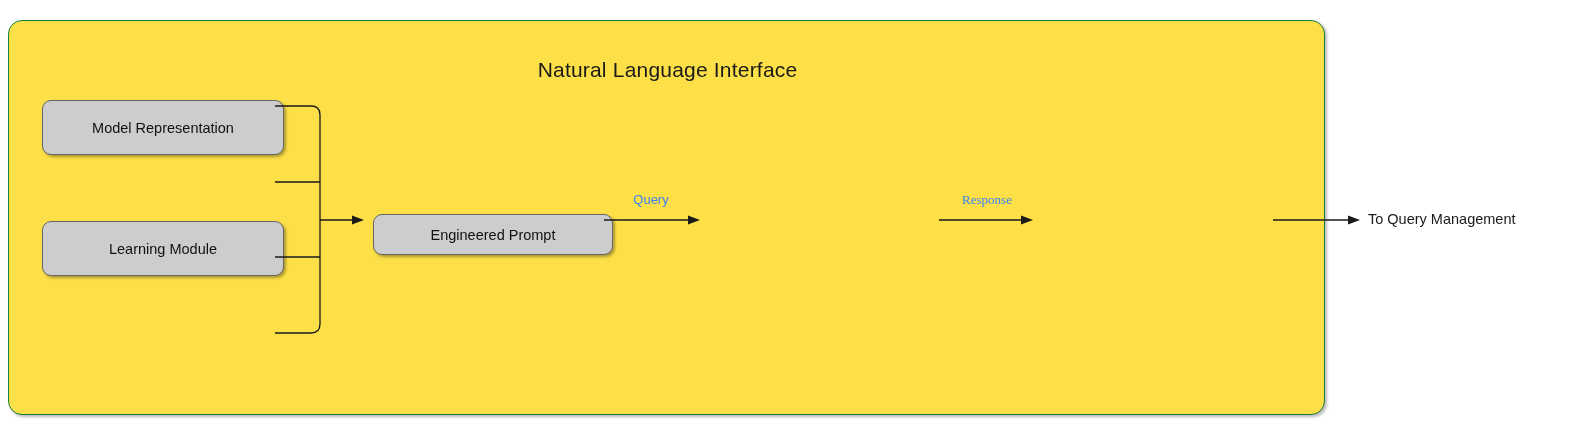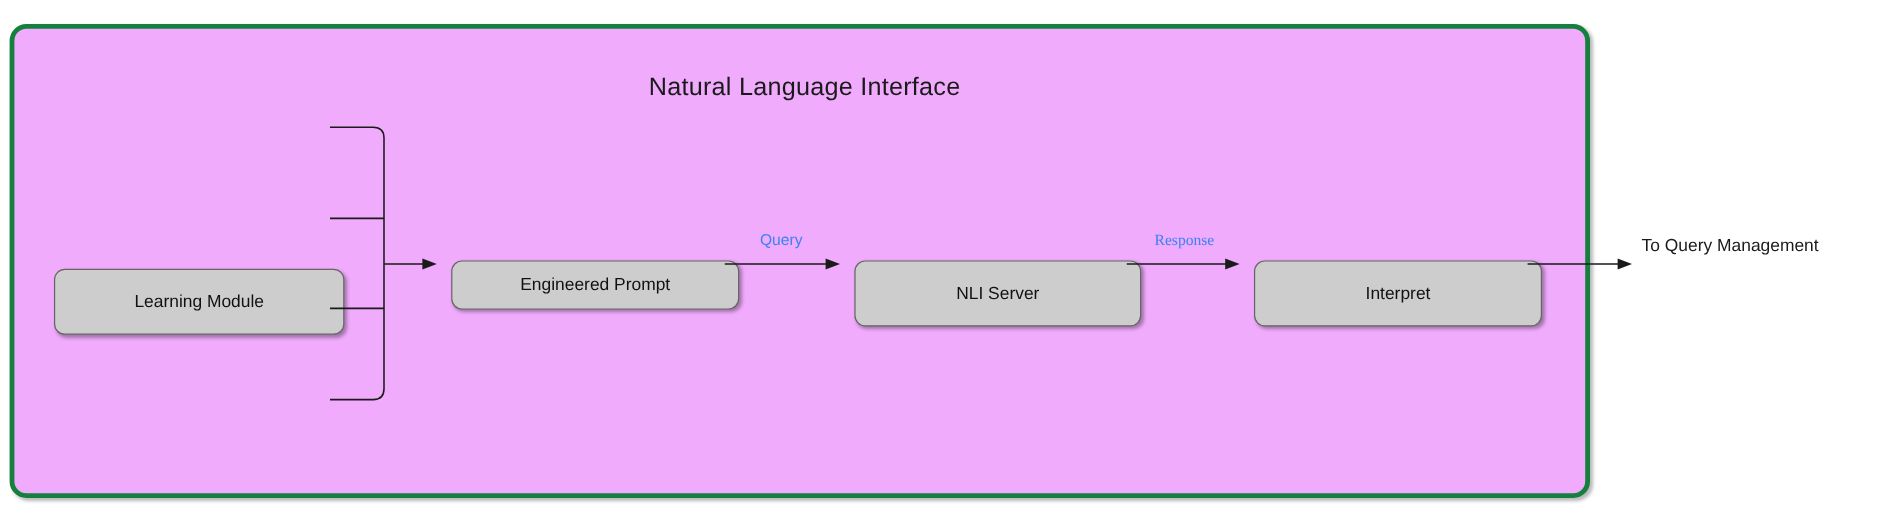--- a/index.html
+++ b/index.html
@@ -17,22 +17,22 @@
   }
 
   
   #nli-container {
     position: absolute;
     left: 8px;
     top: 20px;
     width: 1317px;
     height: 395px;
     box-sizing: border-box;
-    background: #f0abfc;
-    border: 4px solid #15803d;
+    background: #fde047;
+    border: 1px solid #15803d;
     border-radius: 14px;
     box-shadow: 2px 2px 3px rgba(0,0,0,0.28);
   }
 
   #container-title {
     position: absolute;
     left: 0;
     top: 37px;
     width: 1317px;
     text-align: center;
@@ -95,51 +95,48 @@
     white-space: nowrap;
     text-align: center;
   }
   #edge-label-query    { left: 608px; top: 192px; width: 86px; }
   #edge-label-response { left: 944px; top: 192px; width: 86px; font-family: Liberation Serif, serif; }
 
   
   #external-target-label {
     position: absolute;
     left: 1368px;
-    top: 197px;
+    top: 211px;
     font-size: 14.5px;
     color: #1a1a1a;
     white-space: nowrap;
   }
 </style>
 </head>
 <body>
 
 <div id="nli-container">
 
   <div id="container-title">Natural Language Interface</div>
 
+  <div class="node input-node" id="node-model-representation">
+    <span>Model Representation</span>
+  </div>
 
   <div class="node input-node" id="node-learning-module">
     <span>Learning Module</span>
   </div>
 
 
 
   <div class="node" id="node-engineered-prompt">
     <span>Engineered Prompt</span>
   </div>
 
-  <div class="node" id="node-nli-server">
-    <span>NLI Server</span>
-  </div>
 
-  <div class="node" id="node-interpret">
-    <span>Interpret</span>
-  </div>
 </div>
 
 <svg class="wires" viewBox="0 0 1575 434">
 
   <path class="wire" d="M 275 106 H 311 Q 320 106 320 115 V 220"></path>
 
   <path class="wire" d="M 275 182 H 320"></path>
 
   <path class="wire" d="M 275 257 H 320"></path>
 

